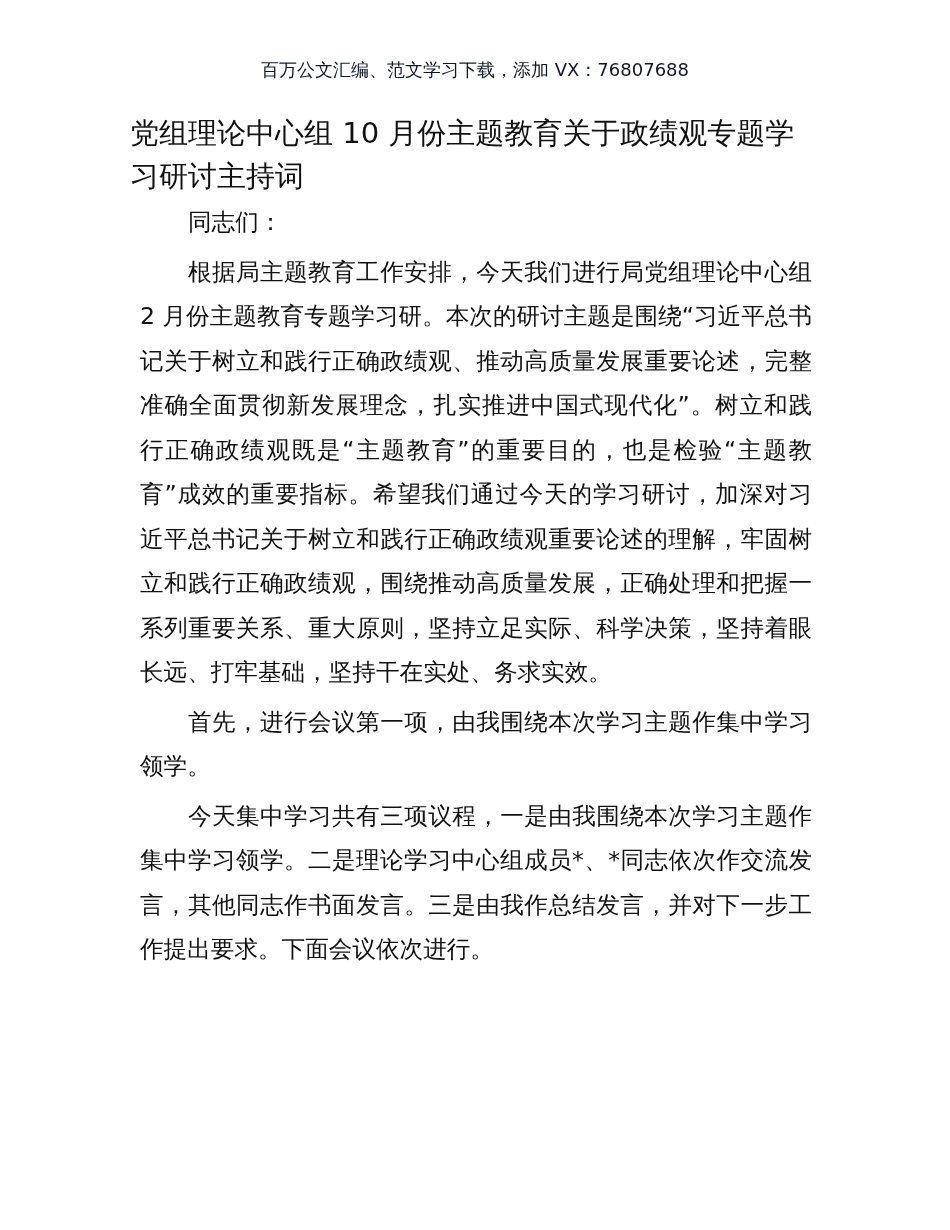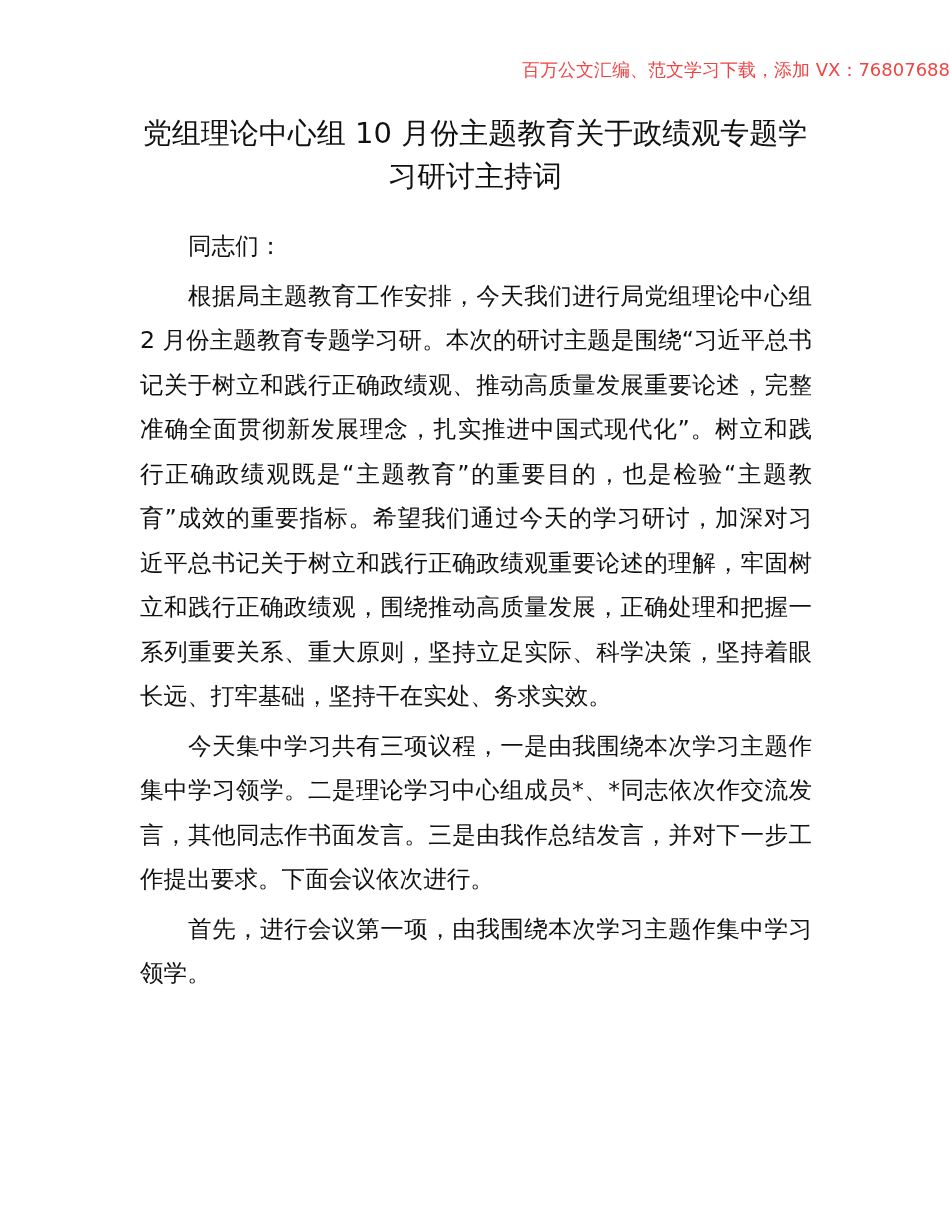--- a/index.html
+++ b/index.html
@@ -13,41 +13,41 @@
       position: relative;
       overflow: hidden;
       font-family: "DejaVu Sans", "Liberation Sans", sans-serif;
       color: #111111;
     }
     .header-banner {
       position: absolute;
       top: 56px;
       left: 0;
       width: 950px;
-      text-align: right;
+      text-align: center;
       font-size: 18px;
       line-height: 28px;
-      color: #ef4444;
+      color: #0f172a;
       letter-spacing: 0px;
     }
     .doc-title {
       position: absolute;
       top: 112px;
       left: 130px;
       width: 690px;
-      text-align: center;
+      text-align: left;
       font-size: 29px;
       line-height: 43px;
       color: #111111;
       margin: 0;
       font-weight: normal;
     }
     .doc-body {
       position: absolute;
-      top: 224px;
+      top: 200px;
       left: 140px;
       width: 672px;
     }
     .para {
       margin: 0 0 0 0;
       font-size: 23.6px;
       line-height: 44.5px;
       text-indent: 48px;
       text-align: justify;
       text-justify: inter-character;
@@ -63,15 +63,15 @@
 </head>
 <body>
 
 <div class="header-banner">百万公文汇编、范文学习下载，添加 VX：76807688</div>
 
 <h1 class="doc-title">党组理论中心组 10 月份主题教育关于政绩观专题学习研讨主持词</h1>
 
 <div class="doc-body">
   <p class="para greeting">同志们：</p>
   <p class="para">根据局主题教育工作安排，今天我们进行局党组理论中心组 2 月份主题教育专题学习研。本次的研讨主题是围绕“习近平总书记关于树立和践行正确政绩观、推动高质量发展重要论述，完整准确全面贯彻新发展理念，扎实推进中国式现代化”。树立和践行正确政绩观既是“主题教育”的重要目的，也是检验“主题教育”成效的重要指标。希望我们通过今天的学习研讨，加深对习近平总书记关于树立和践行正确政绩观重要论述的理解，牢固树立和践行正确政绩观，围绕推动高质量发展，正确处理和把握一系列重要关系、重大原则，坚持立足实际、科学决策，坚持着眼长远、打牢基础，坚持干在实处、务求实效。</p>
+  <p class="para">首先，进行会议第一项，由我围绕本次学习主题作集中学习领学。</p>
   <p class="para">今天集中学习共有三项议程，一是由我围绕本次学习主题作集中学习领学。二是理论学习中心组成员*、*同志依次作交流发言，其他同志作书面发言。三是由我作总结发言，并对下一步工作提出要求。下面会议依次进行。</p>
-  <p class="para">首先，进行会议第一项，由我围绕本次学习主题作集中学习领学。</p>
 </div>
 
 </body></html>

